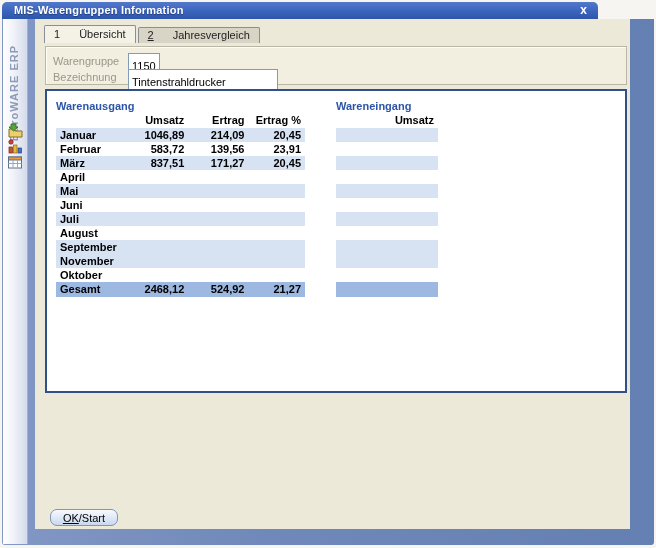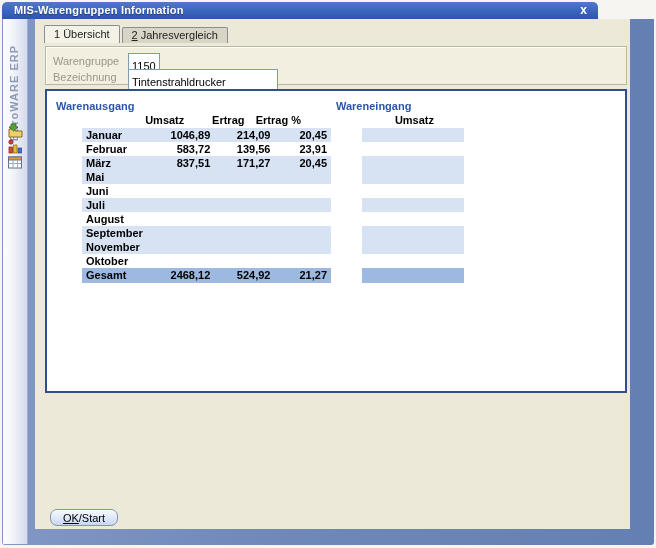--- a/index.html
+++ b/index.html
@@ -48,21 +48,21 @@
     background:var(--content_bg,#ece9d8);
   }
   
   .tabs { position:absolute; left:9px; top:6px; height:18px; display:flex; align-items:flex-end; }
   .tab {
     height:16px; padding:1px 9px 0 9px; margin-right:2px; cursor:pointer;
     border:1px solid #8a8d95; border-bottom:none; border-radius:2px 2px 0 0;
     background:#d8d4c6; color:#222; white-space:nowrap;
   }
   .tab.active { height:18px; background:#f4f2e7; padding-top:2px; }
-  .tab .tlabel { margin-left:3px; }
+  .tab .tlabel { margin-left:19px; }
   .u { text-decoration:underline; }
   
   .groupbox {
     position:absolute; left:10px; top:27px; width:582px; height:39px;
     background:#f2efe1; border:1px solid #b9b6a7; box-shadow:inset 1px 1px 0 #fffef6;
   }
   .frow { position:absolute; left:0; height:15px; }
   .frow.r1 { top:6px; } .frow.r2 { top:22px; }
   .frow label { position:absolute; left:7px; top:2px; color:#9a978b; }
   .frow input {
@@ -73,21 +73,21 @@
   
   .panel {
     position:absolute; left:10px; top:70px; width:582px; height:304px;
     background:#fff; border:2px solid var(--panel_border,#30508a);
   }
   .sec { position:absolute; top:9px; font-weight:bold; color:var(--section_title,#2c55a8); }
   .sec.t1 { left:9px; } .sec.t2 { left:289px; }
   .hrow, .row { display:flex; font-weight:bold; }
   .hrow { position:absolute; top:23px; left:0; right:0; height:13px; line-height:13px; }
   .tablearea { position:absolute; top:37px; left:0; right:0; }
-  .row { height:14px; line-height:14px;padding-left:26px; }
+  .row { height:14px; line-height:14px; }
   .row.total { height:15px; line-height:15px; }
   .left { display:flex; margin-left:9px; width:249px; }
   .right { width:102px; margin-left:31px; }
   .c-month  { width:64px; padding-left:4px; white-space:nowrap; }
   .c-umsatz { width:68px; text-align:right; }
   .c-ertrag { width:62px; text-align:right; }
   .c-pct    { width:55px; text-align:right; padding-right:4px;margin-left:7px; }
   .c-we     { display:block; width:102px; text-align:right; padding-right:4px; }
   .row.stripe .left, .row.stripe .right { background:var(--stripe,#d7e2f3); }
   .row.total  .left, .row.total  .right { background:var(--total_row,#9db9e1); }
@@ -210,20 +210,31 @@
                   <span class="c-month">März</span>
                   <span class="c-umsatz">837,51</span>
                   <span class="c-ertrag">171,27</span>
                   <span class="c-pct">20,45</span>
                 </div>
                 <div class="right">
                   <span class="c-we"></span>
                 </div>
               </div>
 
+              <div class="row">
+                <div class="left">
+                  <span class="c-month">April</span>
+                  <span class="c-umsatz"></span>
+                  <span class="c-ertrag"></span>
+                  <span class="c-pct"></span>
+                </div>
+                <div class="right">
+                  <span class="c-we"></span>
+                </div>
+              </div>
 
               <div class="row stripe">
                 <div class="left">
                   <span class="c-month">Mai</span>
                   <span class="c-umsatz"></span>
                   <span class="c-ertrag"></span>
                   <span class="c-pct"></span>
                 </div>
                 <div class="right">
                   <span class="c-we"></span>

